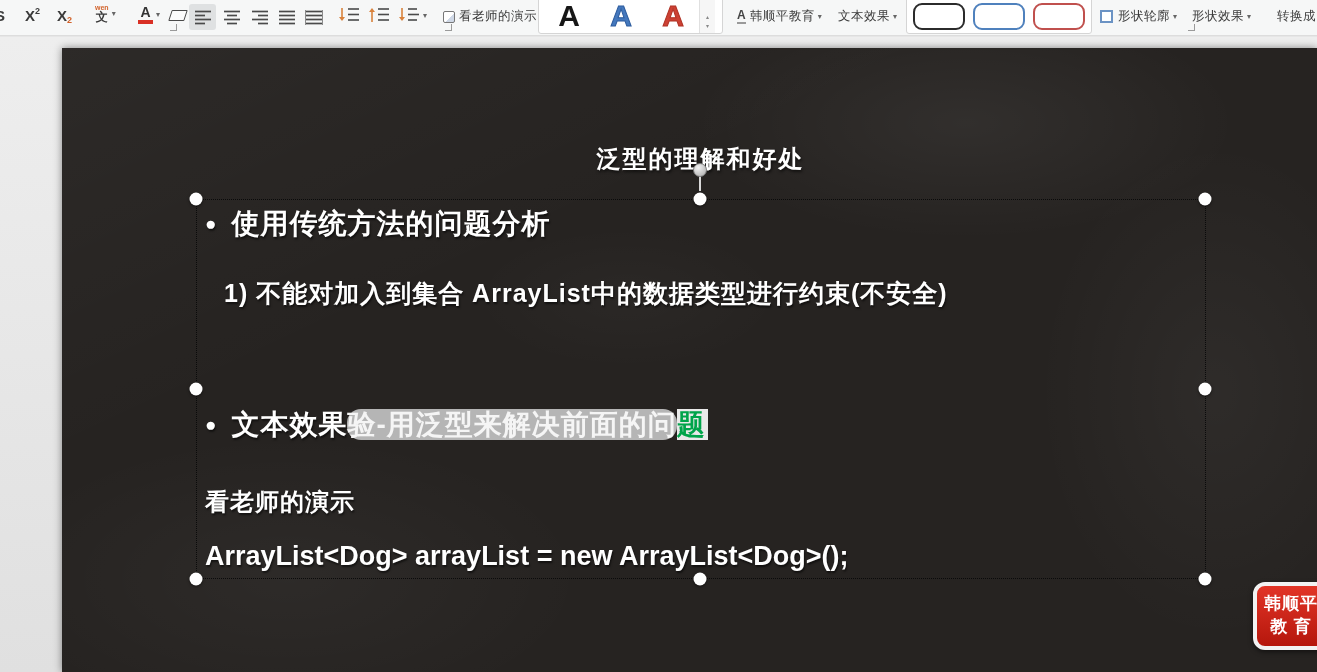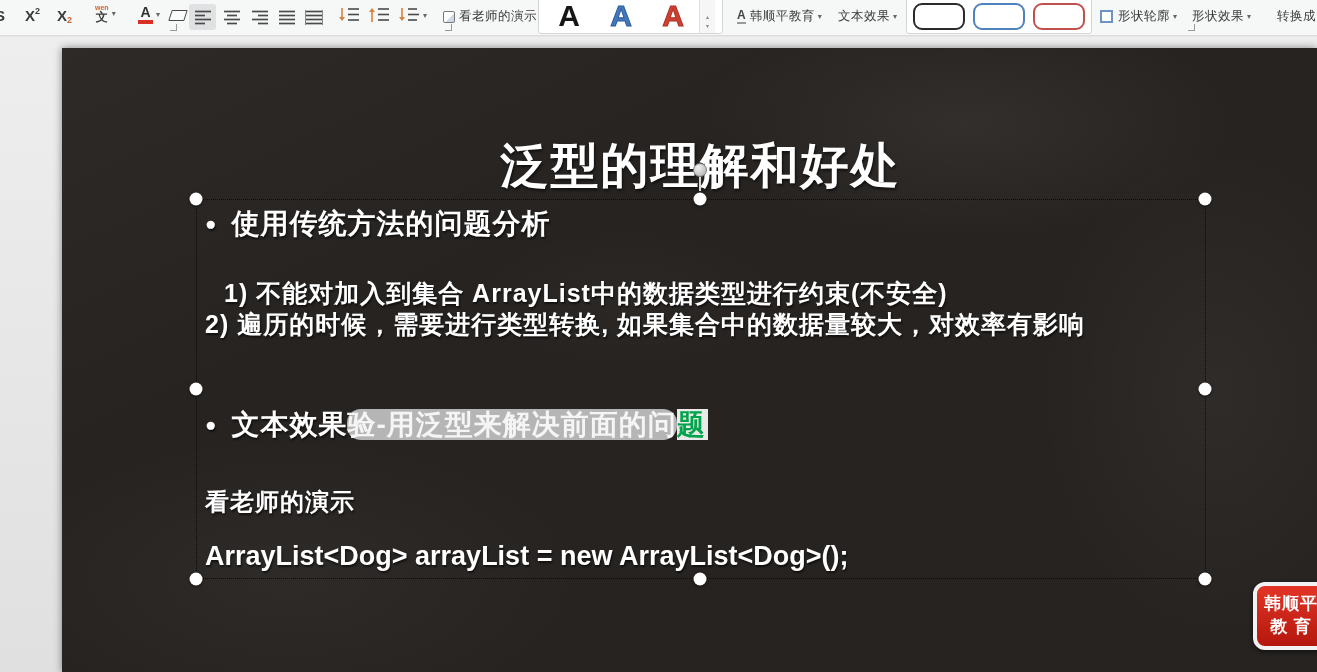--- a/index.html
+++ b/index.html
@@ -55,22 +55,22 @@
       radial-gradient(ellipse 300px 420px at 92% 55%, rgba(255,255,255,0.04), transparent 60%),
       radial-gradient(ellipse 500px 240px at 18% 85%, rgba(255,255,255,0.035), transparent 60%),
       radial-gradient(ellipse 260px 120px at 45% 40%, rgba(255,255,255,0.025), transparent 60%),
       linear-gradient(155deg, rgba(255,255,255,0.03), transparent 35%);
     box-shadow:0 0 8px rgba(0,0,0,0.45);
     color:#fff; z-index:2; }
   .brand { position:absolute; left:16px; top:20px; width:184px; height:34px;
     background:linear-gradient(#e6281b,#b31208); display:flex; align-items:center; justify-content:center;
     font-size:22px; font-weight:700; color:#fff; letter-spacing:2px;
     text-shadow:0 1px 2px rgba(0,0,0,0.4); }
-  .title { position:absolute; left:134px; top:86px; width:1009px; text-align:center;
-    font-size:48px; font-weight:700; letter-spacing:2px; text-shadow:1px 2px 3px rgba(0,0,0,0.6); }
+  .title { position:absolute; left:134px; top:95px; width:1009px; text-align:center;
+    font-size:24px; font-weight:700; letter-spacing:2px; text-shadow:1px 2px 3px rgba(0,0,0,0.6); }
   .selbox { position:absolute; left:134px; top:151px; width:1010px; height:380px;
     border:1px dotted #0a0a0a; }
   .handle { position:absolute; width:13px; height:13px; border-radius:50%; background:#ffffff;
     box-shadow:0 1px 3px rgba(0,0,0,0.55); transform:translate(-50%,-50%); z-index:4; }
   .rotate { position:absolute; width:14px; height:14px; border-radius:50%;
     background:radial-gradient(circle at 35% 30%, #f3f3f3, #a9a9a9); border:1px solid #7d7d7d;
     transform:translate(-50%,-50%); z-index:4; }
   .rstem { position:absolute; width:2px; height:15px; background:#d8d8d8; transform:translateX(-50%); z-index:3; }
   .line { position:absolute; left:143px; font-weight:700; letter-spacing:1px;
     text-shadow:1px 2px 2px rgba(0,0,0,0.55); white-space:nowrap; }
@@ -270,21 +270,20 @@
 
 <div class="slide">
 
   <div class="title">泛型的理解和好处</div>
 
   <div class="selbox"></div>
 
   <div class="line sec" style="top:157px;"><span class="bullet">●</span><span>使用传统方法的问题分析</span></div>
 
   <div class="line points" style="top:230px;margin-left:19px;"><span>1) 不能对加入到集合 ArrayList中的数据类型进行约束(不安全)</span></div>
-  <div class="line points" style="top:261px;"><span>2) 遍历的时候，需要进行类型转换, 如果集合中的数据量较大，对效率有影响</span></div>
 
   <div class="line sec" style="top:358px;"><span class="bullet">●</span><span>文本效果</span><span class="hl-gray">验-用泛型来解决前面的问</span><span class="hl-green">题</span></div>
 
   <div class="line code" style="top:493px;"><span>ArrayList&lt;Dog&gt; arrayList = new ArrayList&lt;Dog&gt;();</span></div>
 
   <div class="line demo" style="top:438px;"><span>看老师的演示</span></div>
 
   <div class="rstem" style="left:638px; top:128px;"></div>
   <div class="rotate" style="left:638px; top:122px;"></div>
 

